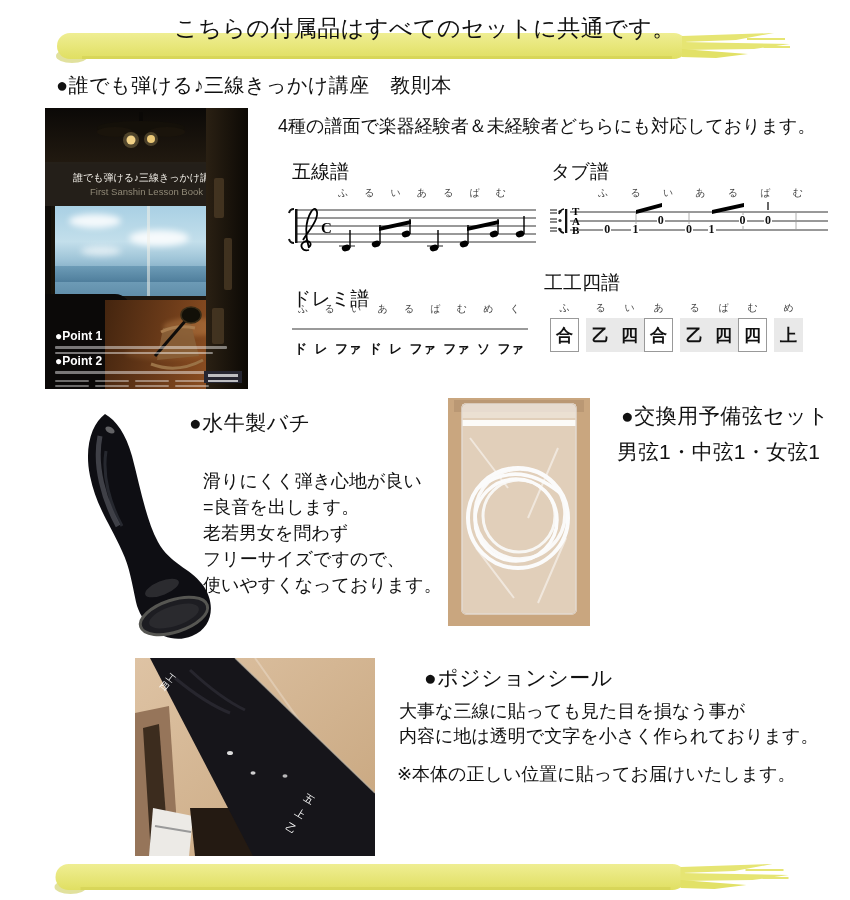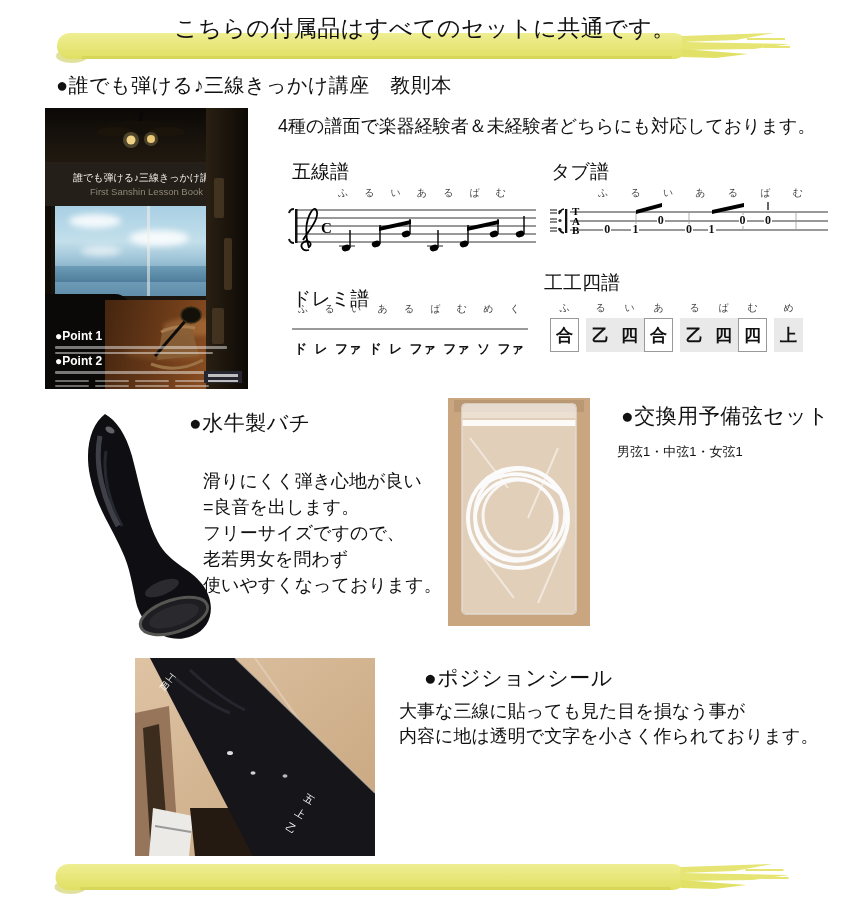--- a/index.html
+++ b/index.html
@@ -9,21 +9,21 @@
 
   
   .banner-title{top:13px;left:0;width:850px;text-align:center;font-size:23px;letter-spacing:.5px;z-index:3;}
   .brush{z-index:1;}
 
   
   .h1{top:72px;left:56px;font-size:20px;letter-spacing:.5px;}
   .intro{top:114px;left:278px;font-size:18px;}
   .sec-h{font-size:21px;letter-spacing:.5px;margin-left:32px;}
   .body-lines{font-size:18px;line-height:26px;}
-  .small-lines{font-size:13px;line-height:21px;}
+  .small-lines{font-size:21px;line-height:21px;}
 
   
   .cover{top:108px;left:45px;width:203px;height:281px;background:#0f0c08;overflow:hidden;}
   .cv-ceiling{top:0;left:0;width:100%;height:56px;background:linear-gradient(#0b0907,#221a10);}
   .cv-band{top:54px;left:0;width:100%;height:44px;background:rgba(38,33,26,.95);}
   .cv-title{top:9px;left:0;width:100%;text-align:center;color:#f2efe8;font-size:10px;white-space:nowrap;}
   .cv-sub{top:24px;left:0;width:100%;text-align:center;color:#8f8876;font-size:9.5px;white-space:nowrap;}
   .cv-window{top:98px;left:6px;width:155px;height:94px;
      background:linear-gradient(180deg,#a9d0e4 0%,#c3dfeb 38%,#9cc2d6 58%,#6f9db8 78%,#5d8aa6 100%);}
   .cv-sea{top:60px;left:0;width:100%;height:16px;background:linear-gradient(#6d9cb7,#4f7e9c);}
@@ -334,22 +334,22 @@
     <path d="M56,45 C52,70 60,98 72,120" stroke="rgba(150,160,180,.18)" stroke-width="3" fill="none"></path>
     <ellipse cx="124" cy="210" rx="35" ry="16" transform="rotate(-18 124 210)" fill="#1d1d22" stroke="#565652" stroke-width="3"></ellipse>
     <ellipse cx="124" cy="210" rx="26" ry="10" transform="rotate(-18 124 210)" fill="#2a2a2e"></ellipse>
     <ellipse cx="112" cy="182" rx="18" ry="7" transform="rotate(-22 112 182)" fill="rgba(255,255,255,.12)"></ellipse>
     <ellipse cx="60" cy="24" rx="5" ry="3" transform="rotate(30 60 24)" fill="rgba(255,255,255,.35)"></ellipse>
   </svg>
   <div class="abs sec-h" style="top:409px;left:157px;">●水牛製バチ</div>
   <div class="abs body-lines" style="top:468px;left:203px;">
     <div>滑りにくく弾き心地が良い</div>
     <div>=良音を出します。</div>
+    <div>老若男女を問わず</div>
     <div>フリーサイズですので、</div>
-    <div>老若男女を問わず</div>
     <div>使いやすくなっております。</div>
   </div>
 
   <svg class="abs" style="top:398px;left:448px;" width="142" height="228" viewBox="0 0 142 228">
     <rect x="0" y="0" width="142" height="228" fill="#c9a67f"></rect>
     <rect x="6" y="2" width="130" height="12" fill="rgba(80,60,40,.12)"></rect>
     <rect x="14" y="6" width="114" height="210" rx="4" fill="rgba(250,248,245,.5)" stroke="rgba(255,255,255,.85)" stroke-width="1.5"></rect>
     <rect x="14" y="22" width="114" height="6" fill="rgba(255,255,255,.9)"></rect>
     <rect x="14" y="6" width="114" height="14" fill="rgba(255,255,255,.35)"></rect>
     <path d="M22,40 L60,90 M110,50 L80,120 M28,150 L66,200 M118,140 L90,205" stroke="rgba(255,255,255,.5)" stroke-width="2" fill="none"></path>
@@ -401,20 +401,21 @@
       <span>五</span>
       <span>上</span>
       <span>乙</span>
     </div>
 
   <div class="abs sec-h" style="top:664px;left:392px;">●ポジションシール</div>
   <div class="abs body-lines" style="top:699px;left:399px;line-height:25px;">
     <div>大事な三線に貼っても見た目を損なう事が</div>
     <div>内容に地は透明で文字を小さく作られております。</div>
   </div>
+  <div class="abs body-lines" style="top:761px;left:397px;">※本体の正しい位置に貼ってお届けいたします。</div>
 
   <svg class="abs brush" style="top:858px;left:48px;" width="745" height="40" viewBox="0 0 740 40">
     <ellipse cx="20" cy="29" rx="16" ry="7" fill="#c9c94e" opacity=".55"></ellipse>
     <rect x="5" y="6" width="630" height="26" rx="13" fill="url(#yg1)"></rect>
     <rect x="30" y="29" width="590" height="3" fill="#d2d153" opacity=".65"></rect>
     <polygon points="630,9 722,6 684,13 630,15" fill="#e6e573"></polygon>
     <polygon points="630,15 738,17 702,22 630,23" fill="#e6e573"></polygon>
     <polygon points="630,22 696,27 664,31 630,30" fill="#e2e167"></polygon>
     <rect x="695" y="11" width="38" height="2" fill="#e6e573"></rect>
     <rect x="712" y="19" width="26" height="2" fill="#e6e573"></rect>

